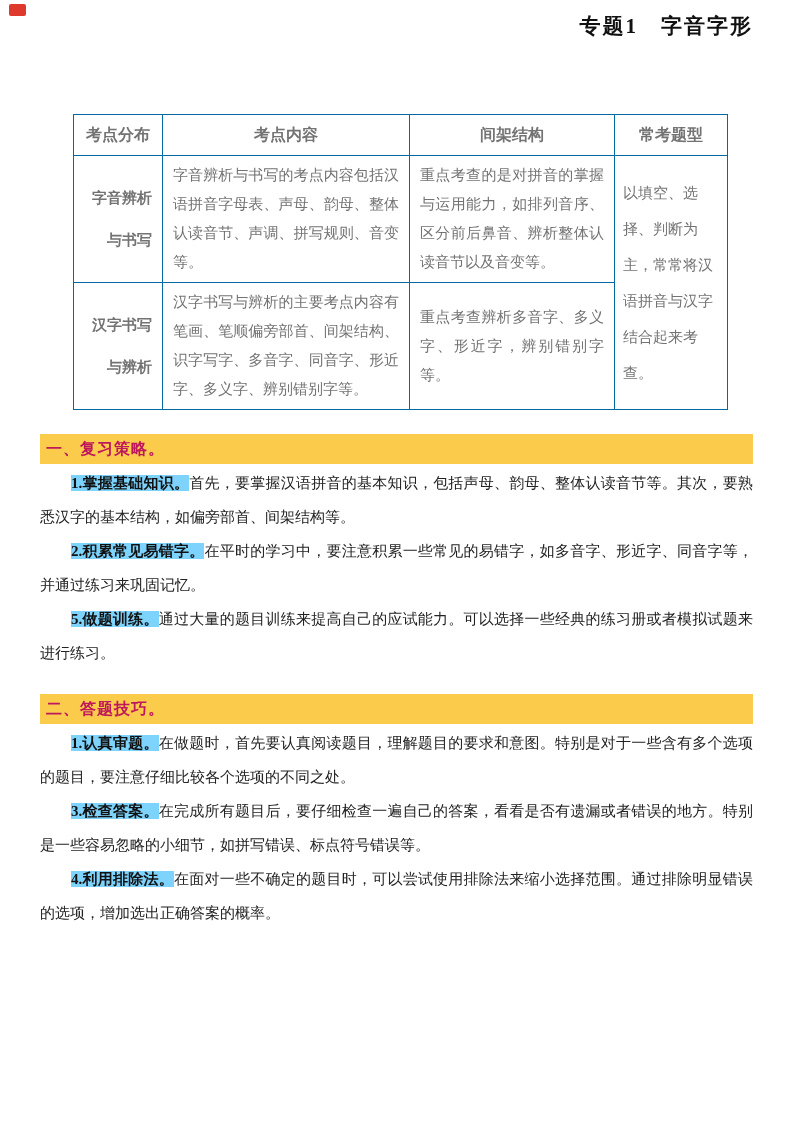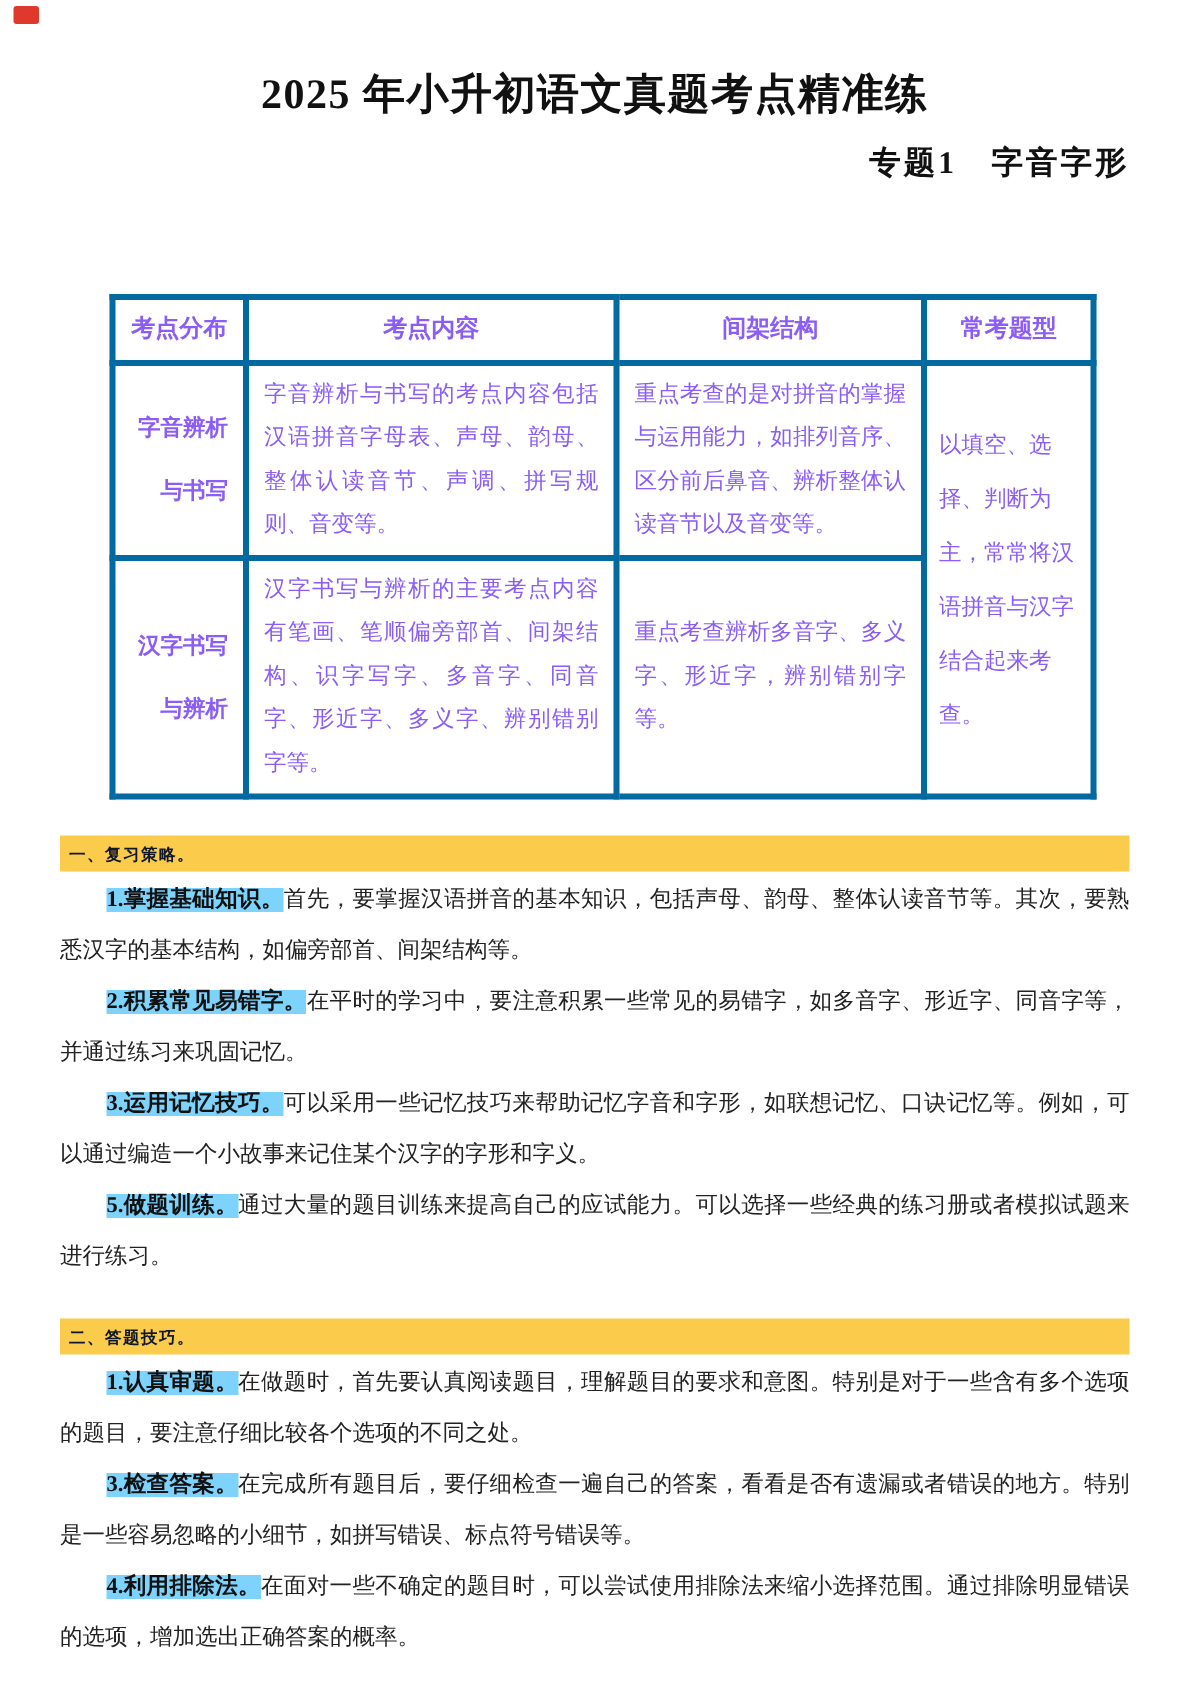--- a/index.html
+++ b/index.html
@@ -35,24 +35,24 @@
     border-collapse: collapse;
     table-layout: fixed;
     width: 654px;
     margin: 74px 0 0 33px;
   }
   .exam-table col.c1 { width: 89px; }
   .exam-table col.c2 { width: 247px; }
   .exam-table col.c3 { width: 205px; }
   .exam-table col.c4 { width: 113px; }
   .exam-table th, .exam-table td {
-    border: 4px solid #0369a1;
+    border: 1px solid #0369a1;
     font-size: 15px;
     vertical-align: middle;
-    color: #8b5cf6;
+    color: #737373;
   }
   .exam-table th {
     font-size: 16px; font-weight: bold;
     text-align: center;
     padding: 7px 2px;
     line-height: 26px;
   }
   td.cell-category {
     text-align: right;
     line-height: 42px;
@@ -66,23 +66,23 @@
   }
   td.cell-qtypes {
     text-align: left;
     line-height: 36px;
     padding: 6px 8px;
     margin-left: 40px;
   }
   .section-bar {
     margin: 24px 0 2px 0;
     background: #fbcb4b;
-    color: #0f172a;
+    color: #be185d;
     font-weight: bold;
-    font-size: 11px;
+    font-size: 16px;
     padding: 5px 6px 4px 6px;
     letter-spacing: 1px;
   }
   .point {
     margin: 0;
     font-size: 15px;
     line-height: 34px;
     text-align: justify;
     text-indent: 31px;
     color: #222;
@@ -93,21 +93,20 @@
     color: #111;
   }
 </style>
 </head>
 <body>
 
 <div class="corner-badge"></div>
 
 <div class="page">
 
-  <h1 class="doc-title">2025 年小升初语文真题考点精准练</h1>
   <h2 class="doc-subtitle">专题1　字音字形</h2>
 
   <table class="exam-table">
     <colgroup>
         <col class="c1">
         <col class="c2">
         <col class="c3">
         <col class="c4">
       </colgroup>
     <tbody>
@@ -129,21 +128,20 @@
         <td class="cell-text">重点考查辨析多音字、多义字、形近字，辨别错别字等。</td>
       </tr>
     </tbody>
   </table>
 
   <div class="section-bar">
     <span>一、复习策略。</span>
   </div>
   <p class="point"><span class="lead">1.掌握基础知识。</span><span>首先，要掌握汉语拼音的基本知识，包括声母、韵母、整体认读音节等。其次，要熟悉汉字的基本结构，如偏旁部首、间架结构等。</span></p>
   <p class="point"><span class="lead">2.积累常见易错字。</span><span>在平时的学习中，要注意积累一些常见的易错字，如多音字、形近字、同音字等，并通过练习来巩固记忆。</span></p>
-  <p class="point"><span class="lead">3.运用记忆技巧。</span><span>可以采用一些记忆技巧来帮助记忆字音和字形，如联想记忆、口诀记忆等。例如，可以通过编造一个小故事来记住某个汉字的字形和字义。</span></p>
   <p class="point"><span class="lead">5.做题训练。</span><span>通过大量的题目训练来提高自己的应试能力。可以选择一些经典的练习册或者模拟试题来进行练习。</span></p>
 
   <div class="section-bar">
     <span>二、答题技巧。</span>
   </div>
   <p class="point"><span class="lead">1.认真审题。</span><span>在做题时，首先要认真阅读题目，理解题目的要求和意图。特别是对于一些含有多个选项的题目，要注意仔细比较各个选项的不同之处。</span></p>
   <p class="point"><span class="lead">3.检查答案。</span><span>在完成所有题目后，要仔细检查一遍自己的答案，看看是否有遗漏或者错误的地方。特别是一些容易忽略的小细节，如拼写错误、标点符号错误等。</span></p>
   <p class="point"><span class="lead">4.利用排除法。</span><span>在面对一些不确定的题目时，可以尝试使用排除法来缩小选择范围。通过排除明显错误的选项，增加选出正确答案的概率。</span></p>
 
 </div>

